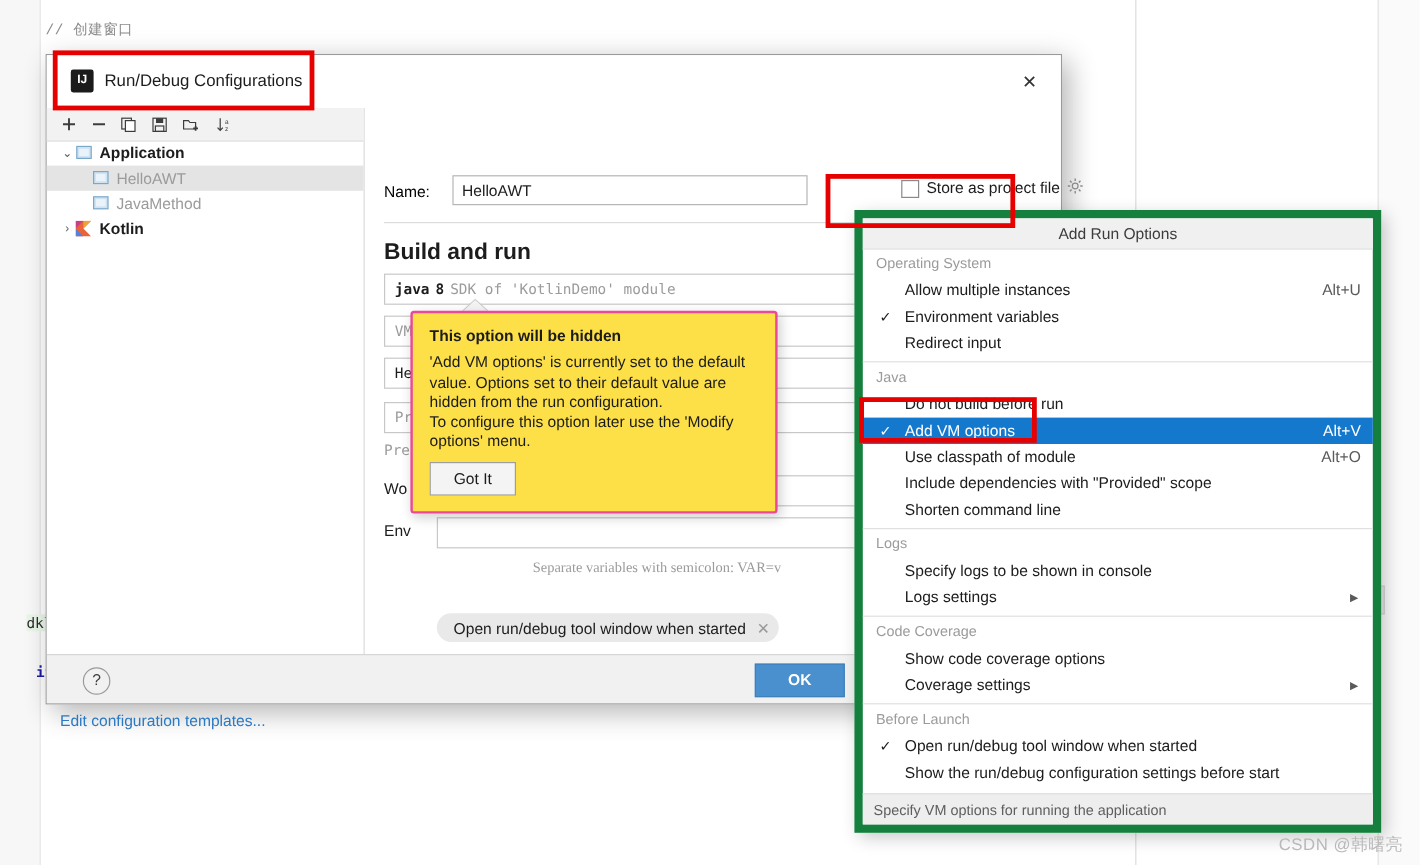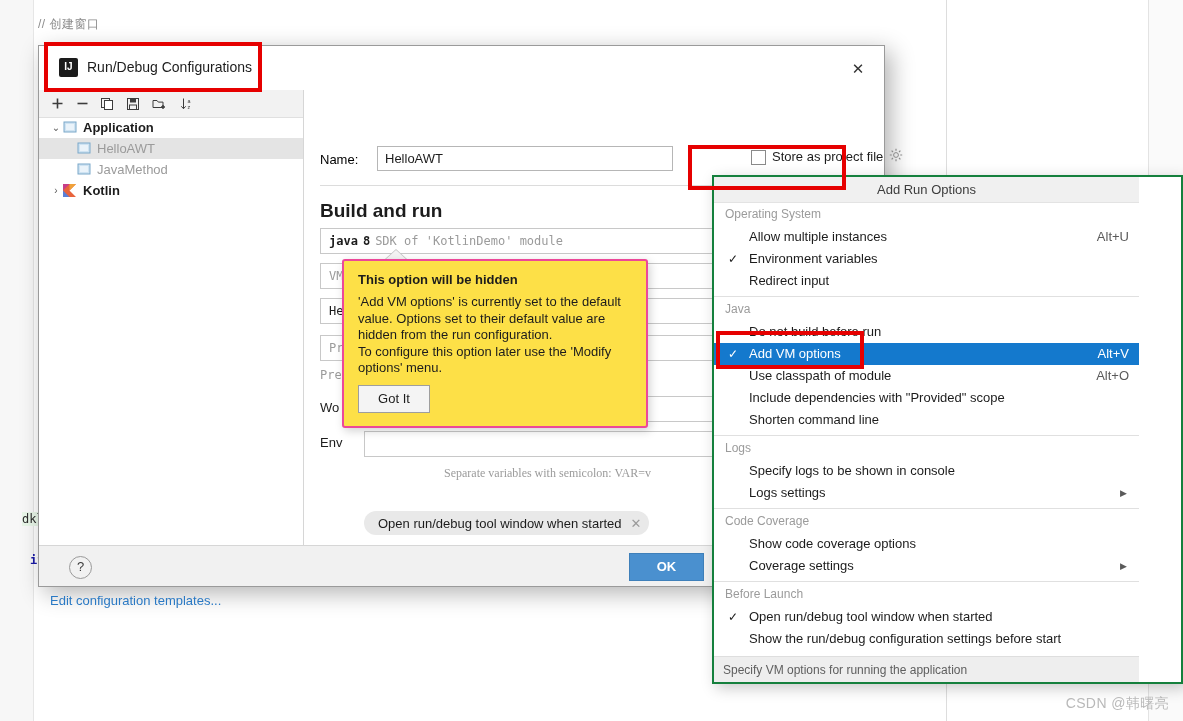--- a/index.html
+++ b/index.html
@@ -16,21 +16,21 @@
   .ide-bg {
     position: absolute; left: 0; top: 0; width: 1183px; height: 721px;
     background: #ffffff;
   }
   .ide-left-gutter {
     position: absolute; left: 0; top: 0; width: 33px; height: 721px;
     background: #f7f7f7; border-right: 1px solid #e6e6e6;
   }
   .ide-code-comment {
     position: absolute; left: 38px; top: 16px;
-    font-family: Liberation Sans, sans-serif; font-size: 12px;
+    font-family: Liberation Mono, monospace; font-size: 12px;
     color: #8c8c8c; letter-spacing: .5px; white-space: nowrap;
   }
   .ide-code-green {
     position: absolute; left: 420px; top: 45px;
     font-family: "DejaVu Sans Mono", monospace; font-size: 12px;
     color: #1a7f37; white-space: nowrap;
   }
   .ide-code-frag {
     position: absolute;
     font-family: "DejaVu Sans Mono", monospace; font-size: 12px;
@@ -190,23 +190,22 @@
   .ok-btn {
     position: absolute; left: 590px; top: 7px; width: 73px; height: 26px;
     background: #4a90cf; color: #fff; border: 1px solid #3f80ba;
     font-size: 13px; font-weight: bold; text-align: center; line-height: 25px;
     cursor: pointer;
   }
 
   
   .popup {
     position: absolute; left: 712px; top: 175px; width: 425px; height: 505px;
-    background: #ffffff; border: 2px solid #15803d;
+    background: #ffffff; border: 7px solid #15803d;
     box-shadow: 4px 4px 14px rgba(0,0,0,.22);
-    padding-left: 42px;
   }
   .popup-head {
     position: absolute; left: 0; top: 0; width: 425px; height: 25px;
     background: #f0f0f0; border-bottom: 1px solid #e3e3e3;
     font-size: 13px; color: #3c3c3c; text-align: center; line-height: 25px;
   }
   .popup-body { position: absolute; left: 0; top: 25px; width: 425px; height: 453px; }
   .grp-title {
     height: 24px; line-height: 24px; padding-left: 11px;
     font-size: 12px; color: #9b9b9b;

